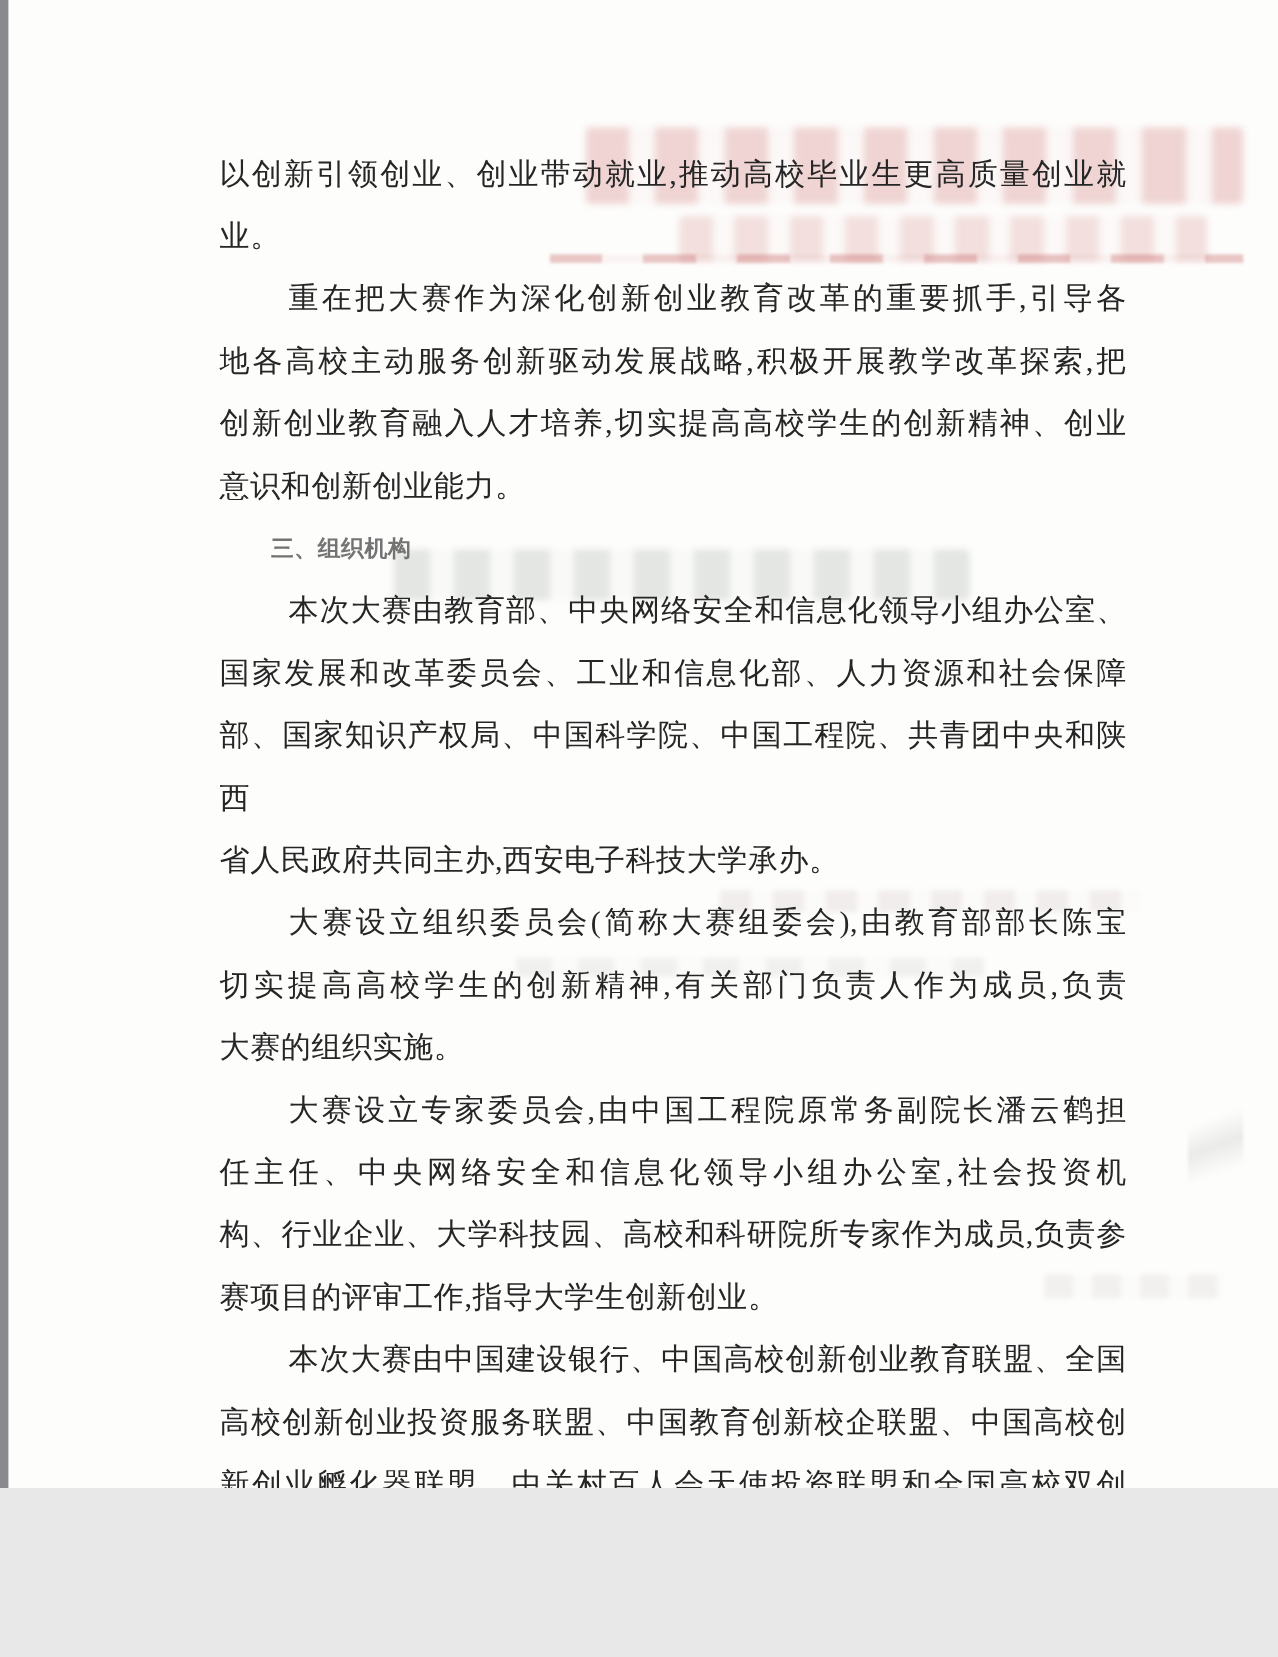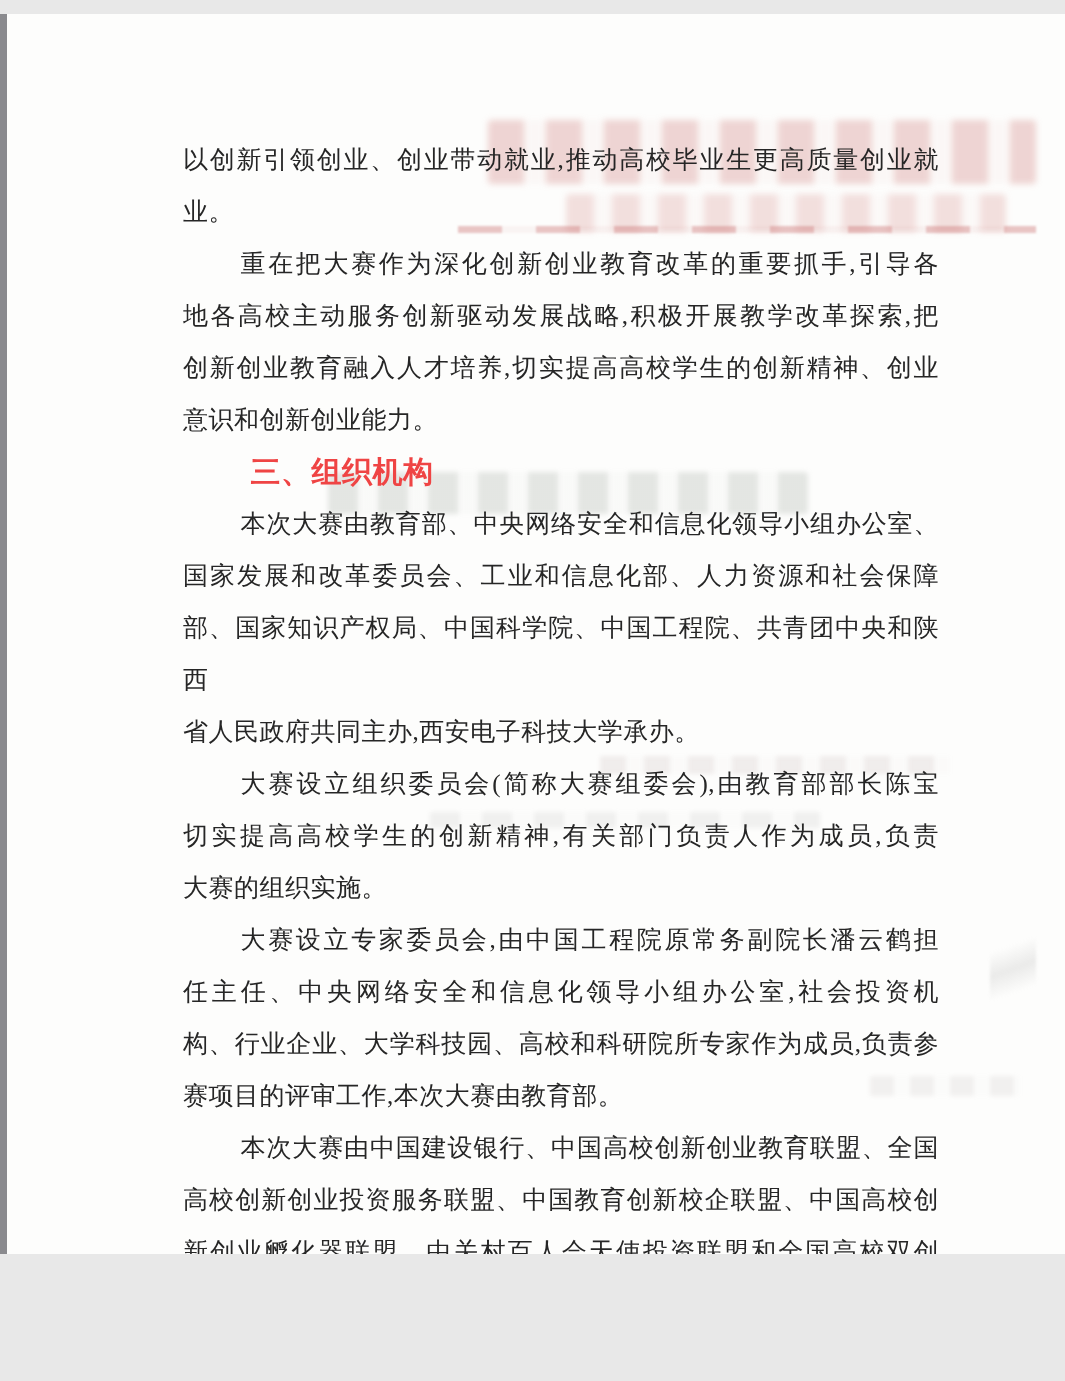--- a/index.html
+++ b/index.html
@@ -1,19 +1,19 @@
 <!DOCTYPE html>
 <html><head>
 <meta charset="utf-8">
 <style>
   html,body { margin:0; padding:0; background:#e8e8e8; }
   .page {
     position:relative;
     width:1065px; height:1240px;
-    margin:14px auto;
+    margin:0 auto;
     background:#fdfdfc;
     overflow:hidden;
     font-family:"Liberation Serif","DejaVu Serif",serif;
   }
   
   .scan-bar {
     position:absolute; left:0; top:0;
     width:7px; height:100%;
     background:#8a8a8e;
   }
@@ -27,22 +27,22 @@
     color:#262626;
     text-align:justify;
     text-align-last:justify;
     letter-spacing:0.5px;
   }
   .ln.end  { text-align-last:left; }
   .ln.start{ text-indent:2.3em; }
   .ln.heading {
     font-family:"Liberation Sans","DejaVu Sans",sans-serif;
     font-weight:bold;
-    font-size:30px;
-    color:#ef4444;
+    font-size:19px;
+    color:#737373;
     text-align:center;
     text-align-last:left;
     text-indent:2.25em;
   }
   .footer-pageno {
     position:absolute; left:200px; top:1258px;
     font-size:24px; color:#2e2e2e;
     letter-spacing:0.35em;
     white-space:nowrap;
   }
@@ -128,21 +128,21 @@
     <div class="ln">部、国家知识产权局、中国科学院、中国工程院、共青团中央和陕西</div>
     <div class="ln end">省人民政府共同主办,西安电子科技大学承办。</div>
 
     <div class="ln start">大赛设立组织委员会(简称大赛组委会),由教育部部长陈宝</div>
     <div class="ln">切实提高高校学生的创新精神,有关部门负责人作为成员,负责</div>
     <div class="ln end">大赛的组织实施。</div>
 
     <div class="ln start">大赛设立专家委员会,由中国工程院原常务副院长潘云鹤担</div>
     <div class="ln">任主任、中央网络安全和信息化领导小组办公室,社会投资机</div>
     <div class="ln">构、行业企业、大学科技园、高校和科研院所专家作为成员,负责参</div>
-    <div class="ln end">赛项目的评审工作,本次大赛由教育部。</div>
+    <div class="ln end">赛项目的评审工作,指导大学生创新创业。</div>
 
     <div class="ln start">本次大赛由中国建设银行、中国高校创新创业教育联盟、全国</div>
     <div class="ln">高校创新创业投资服务联盟、中国教育创新校企联盟、中国高校创</div>
     <div class="ln">新创业孵化器联盟、中关村百人会天使投资联盟和全国高校双创</div>
 
   </div>
 
   <div class="footer-pageno">— 2 —</div>
 
 </div>

